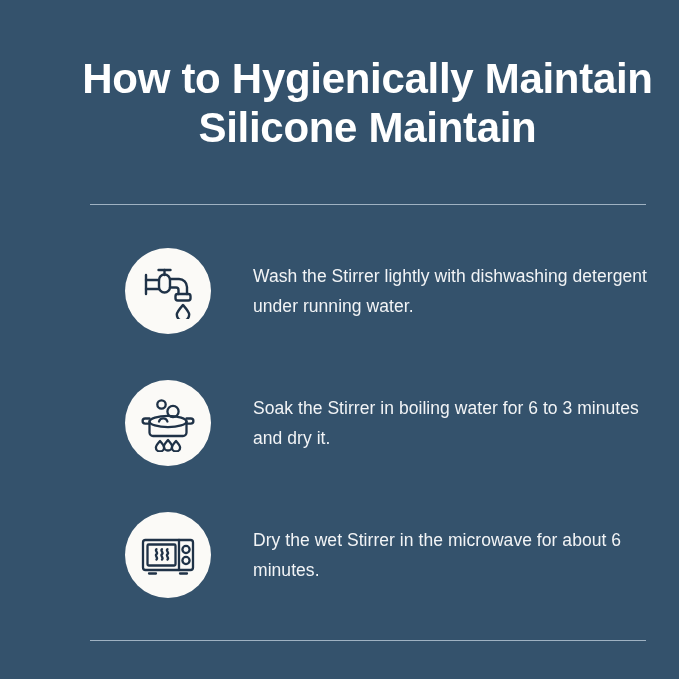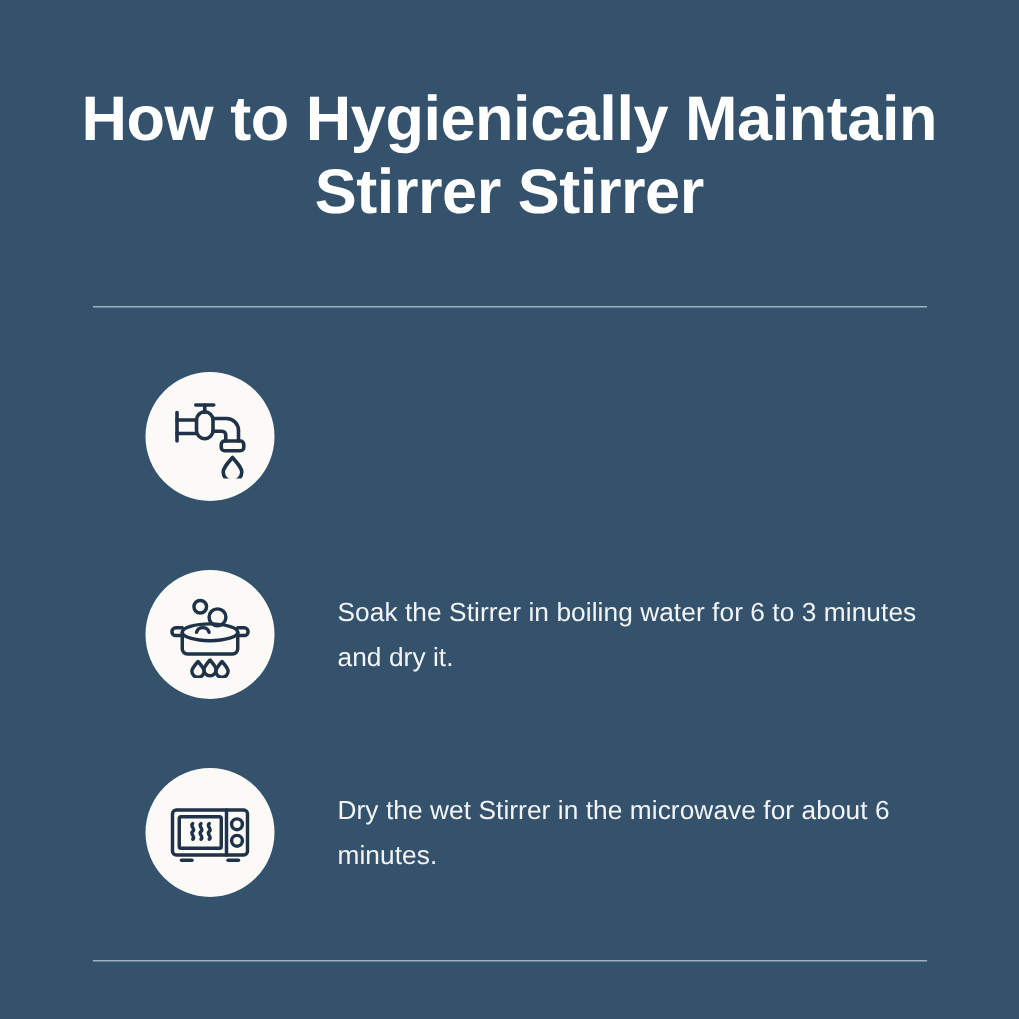--- a/index.html
+++ b/index.html
@@ -14,20 +14,21 @@
     overflow: hidden;
     -webkit-font-smoothing: antialiased;
   }
 
   .page {
     position: relative;
     width: 635px;
     height: 679px;
     background: #34526c;
     box-sizing: border-box;
+    margin-left: 28px;
   }
 
   
   .title-block {
     position: absolute;
     left: 0;
     top: 54px;
     width: 679px;
     text-align: center;
     padding: 0 40px;
@@ -94,21 +95,21 @@
     letter-spacing: 0.05px;
   }
 </style>
 </head>
 <body>
 
 <div class="page">
 
   <div class="title-block">
     <span class="title-line">How to Hygienically Maintain</span>
-    <span class="title-line">Stirrer Stirrer</span>
+    <span class="title-line">Silicone Maintain</span>
   </div>
 
   <div class="divider top"></div>
 
   <div class="steps">
 
     <div class="step">
       <div class="step-icon-wrap">
         <span>
           <svg width="56" height="56" viewBox="0 0 56 56" fill="none" stroke="#1f3247" stroke-width="2.4" stroke-linecap="round" stroke-linejoin="round">
@@ -125,20 +126,21 @@
 
             <path d="M30 16 H39 a8 8 0 0 1 8 8 V31"></path>
             <path d="M30 24.5 H36 a2.5 2.5 0 0 1 2.5 2.5 V31"></path>
 
             <rect x="35.5" y="31" width="15" height="6.5" rx="2.2"></rect>
 
             <path d="M43 42 c-4 4.6 -6.2 7.1 -6.2 9.6 a6.2 6.2 0 0 0 12.4 0 c0 -2.5 -2.2 -5 -6.2 -9.6 Z"></path>
           </svg>
         </span>
       </div>
+      <div class="step-text">Wash the Stirrer lightly with dishwashing detergent under running water.</div>
     </div>
 
     <div class="step">
       <div class="step-icon-wrap">
         <span>
           <svg width="58" height="58" viewBox="0 0 58 58" fill="none" stroke="#1f3247" stroke-width="2.3" stroke-linecap="round" stroke-linejoin="round">
 
             <circle cx="22.5" cy="10.5" r="4.2"></circle>
             <circle cx="34" cy="17.5" r="5.6"></circle>
 

